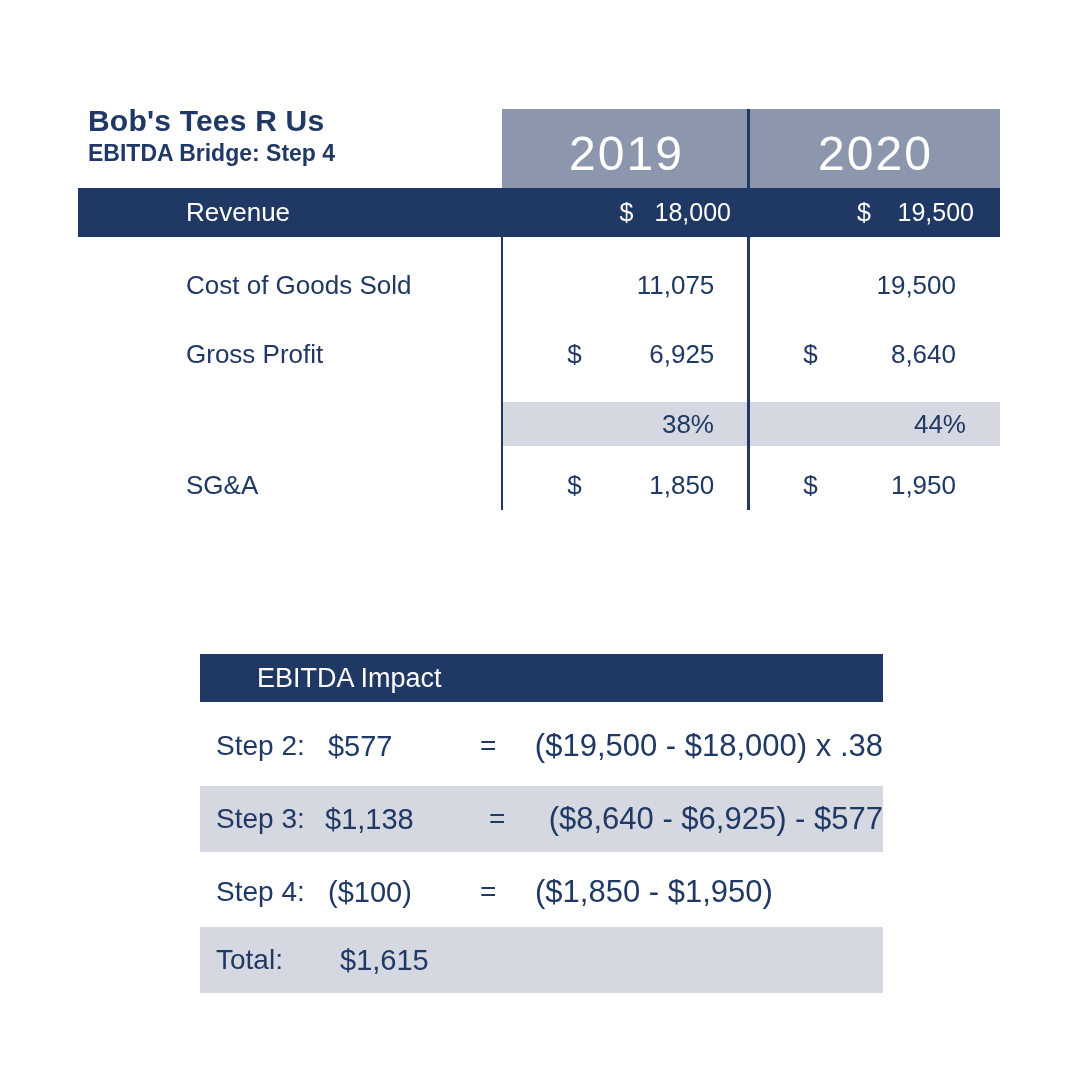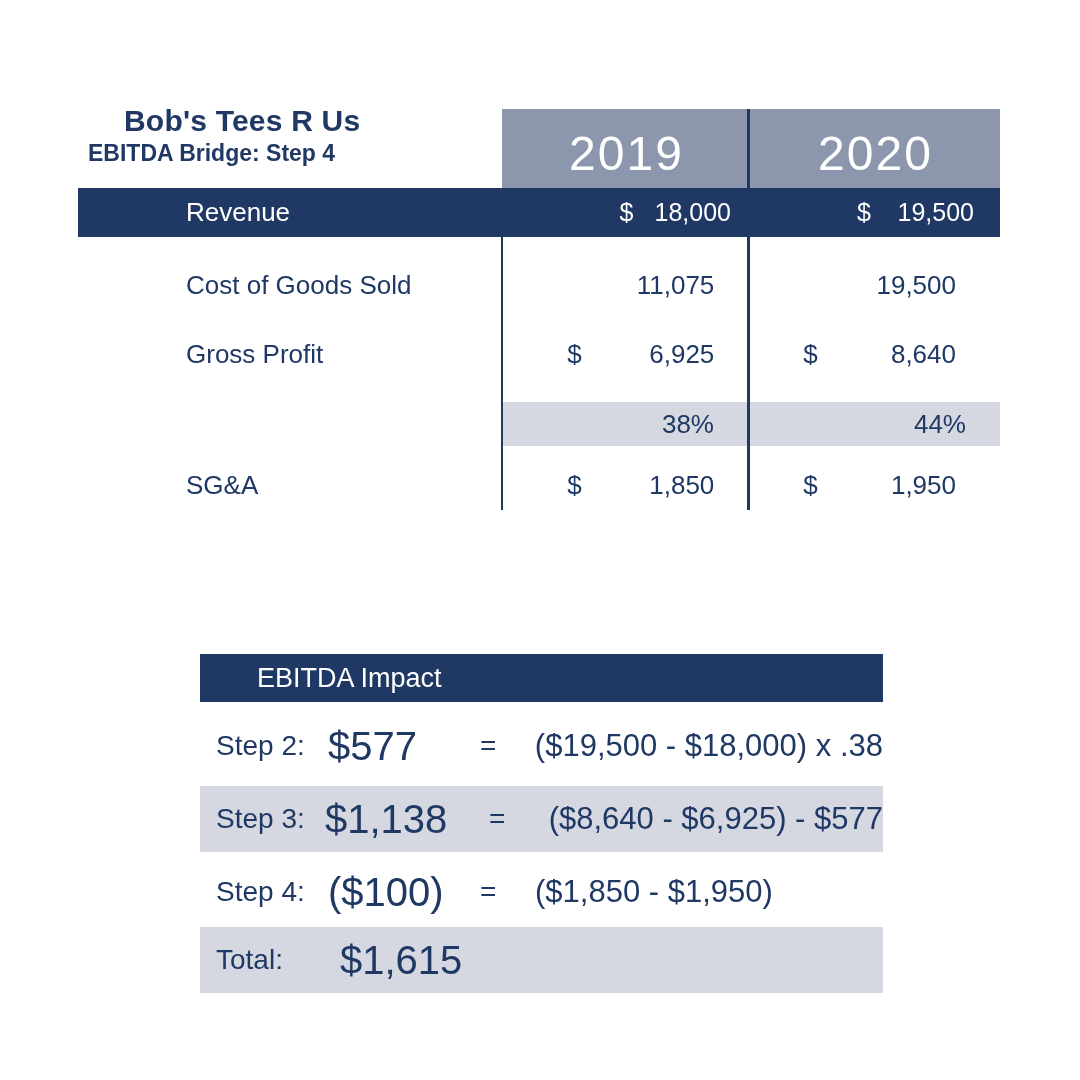--- a/index.html
+++ b/index.html
@@ -3,21 +3,21 @@
 <meta charset="utf-8">
 <style>
   html,body{margin:0;padding:0;background:#ffffff;}
   #canvas{
     position:relative;width:1080px;height:1080px;background:#ffffff;
     font-family:"Liberation Sans","DejaVu Sans",sans-serif;
     color:#1f3864;overflow:hidden;
   }
   
   .title-block{position:absolute;left:88px;top:103px;}
-  .title{font-size:30px;font-weight:600;line-height:36px;letter-spacing:.2px;margin-left:36px;}
+  .title{font-size:30px;font-weight:600;line-height:36px;letter-spacing:.2px;}
   .subtitle{font-size:23px;font-weight:600;line-height:29px;}
   
   .year-band{position:absolute;left:502px;top:109px;width:498px;height:79px;
     background:#8c97ad;display:flex;}
   .year-cell{flex:1;display:flex;align-items:center;justify-content:center;
     color:#ffffff;font-size:48px;letter-spacing:2px;font-weight:400;margin-top:10px;}
   
   .t-row{position:absolute;left:78px;width:922px;height:49px;display:flex;align-items:center;font-size:26px;}
   .t-row.navy{background:#1f3864;color:#ffffff;}
   .t-label-cell{width:424px;padding-left:65px;box-sizing:border-box;margin-left:43px;}
@@ -35,21 +35,21 @@
   .vline-mid{left:747px;top:109px;width:3px;height:401px;}
   .vline-left{left:501px;top:237px;width:2px;height:273px;}
   
   .impact-header{position:absolute;left:200px;top:654px;width:683px;height:48px;
     background:#1f3864;color:#ffffff;display:flex;align-items:center;
     box-sizing:border-box;padding-left:57px;font-size:27px;}
   .i-row{position:absolute;left:200px;width:683px;height:66px;display:flex;align-items:center;
     box-sizing:border-box;padding-left:16px;}
   .i-row.band{background:#d5d8e0;gap:12px;}
   .i-label{width:112px;font-size:28px;}
-  .i-value{min-width:152px;font-size:40px;font-weight:500;box-sizing:border-box;}
+  .i-value{min-width:152px;font-size:29px;font-weight:500;box-sizing:border-box;}
   .i-eq{width:55px;font-size:28px;text-align:left;}
   .i-expr{font-size:31px;font-weight:500;white-space:nowrap;}
 </style>
 </head>
 <body>
 
 <div id="canvas">
 
   <div class="title-block">
     <div class="title">Bob's Tees R Us</div>

